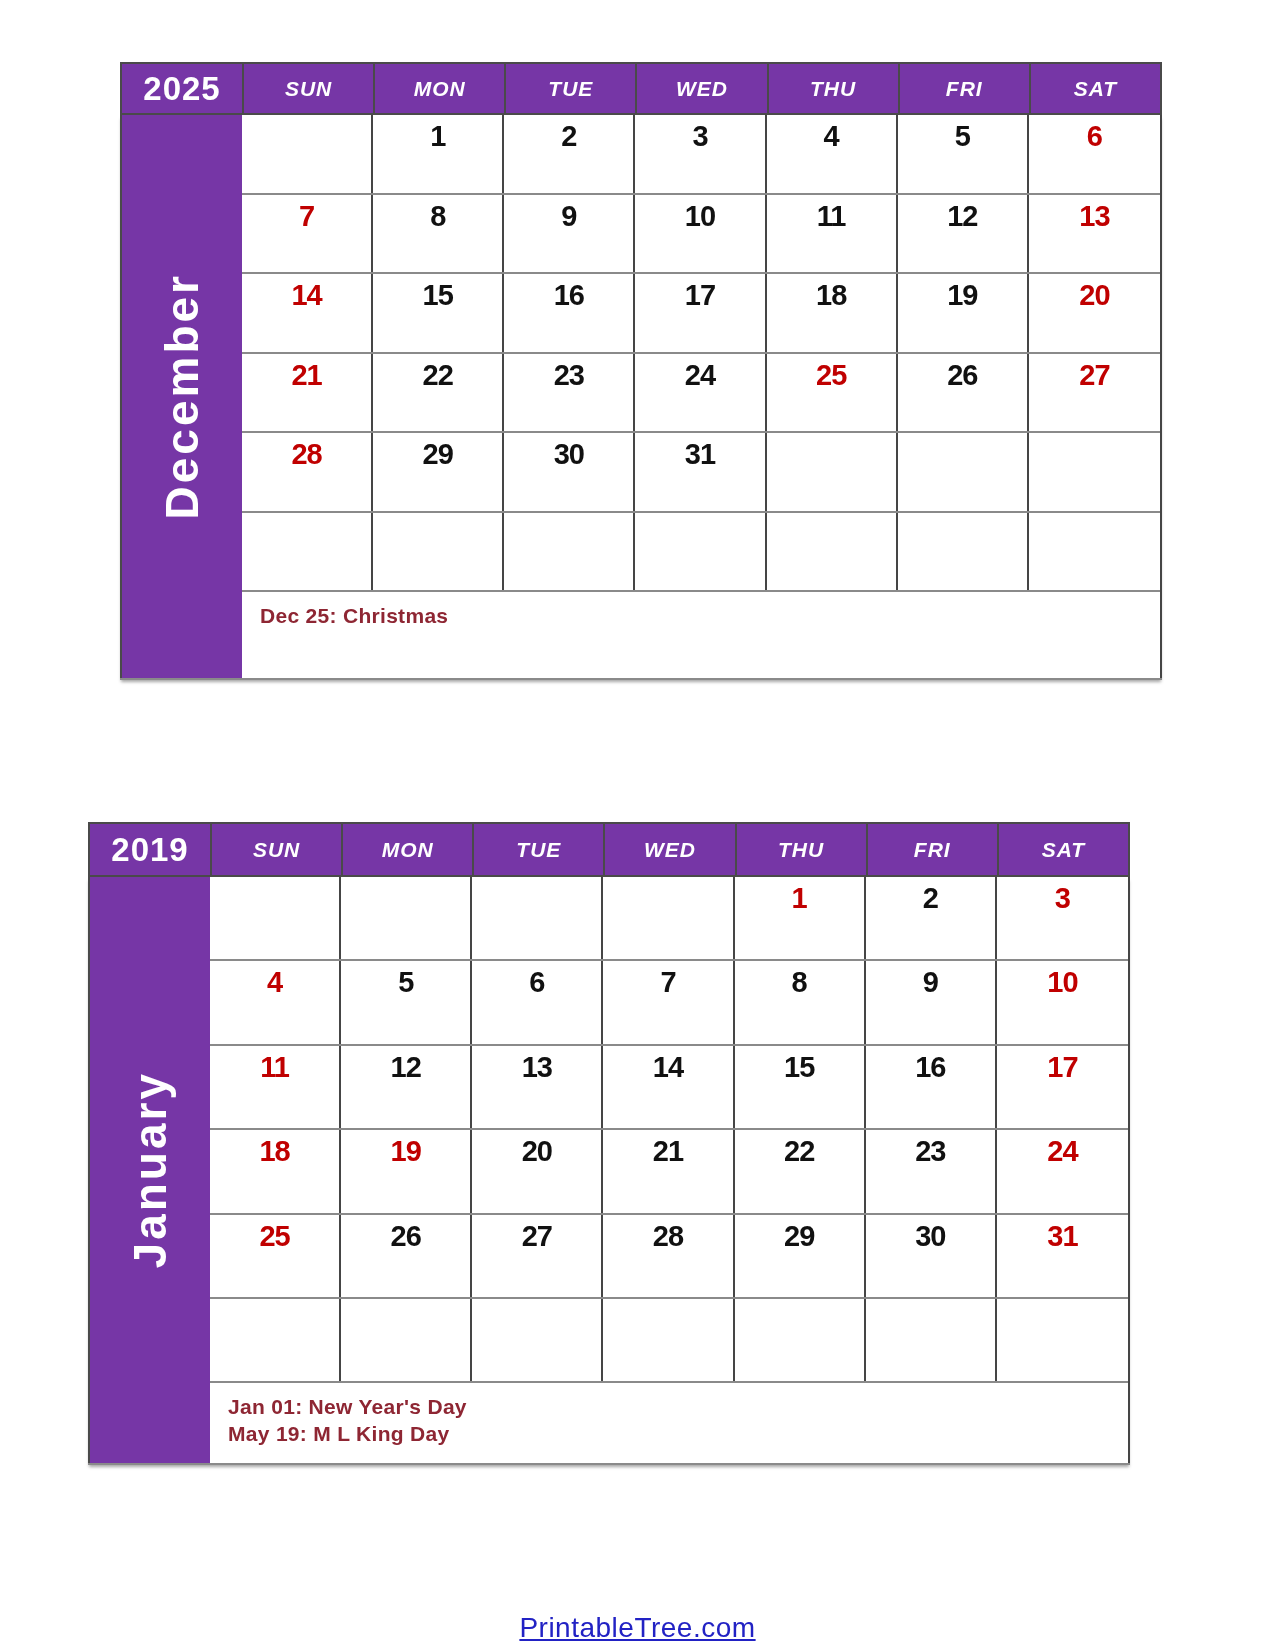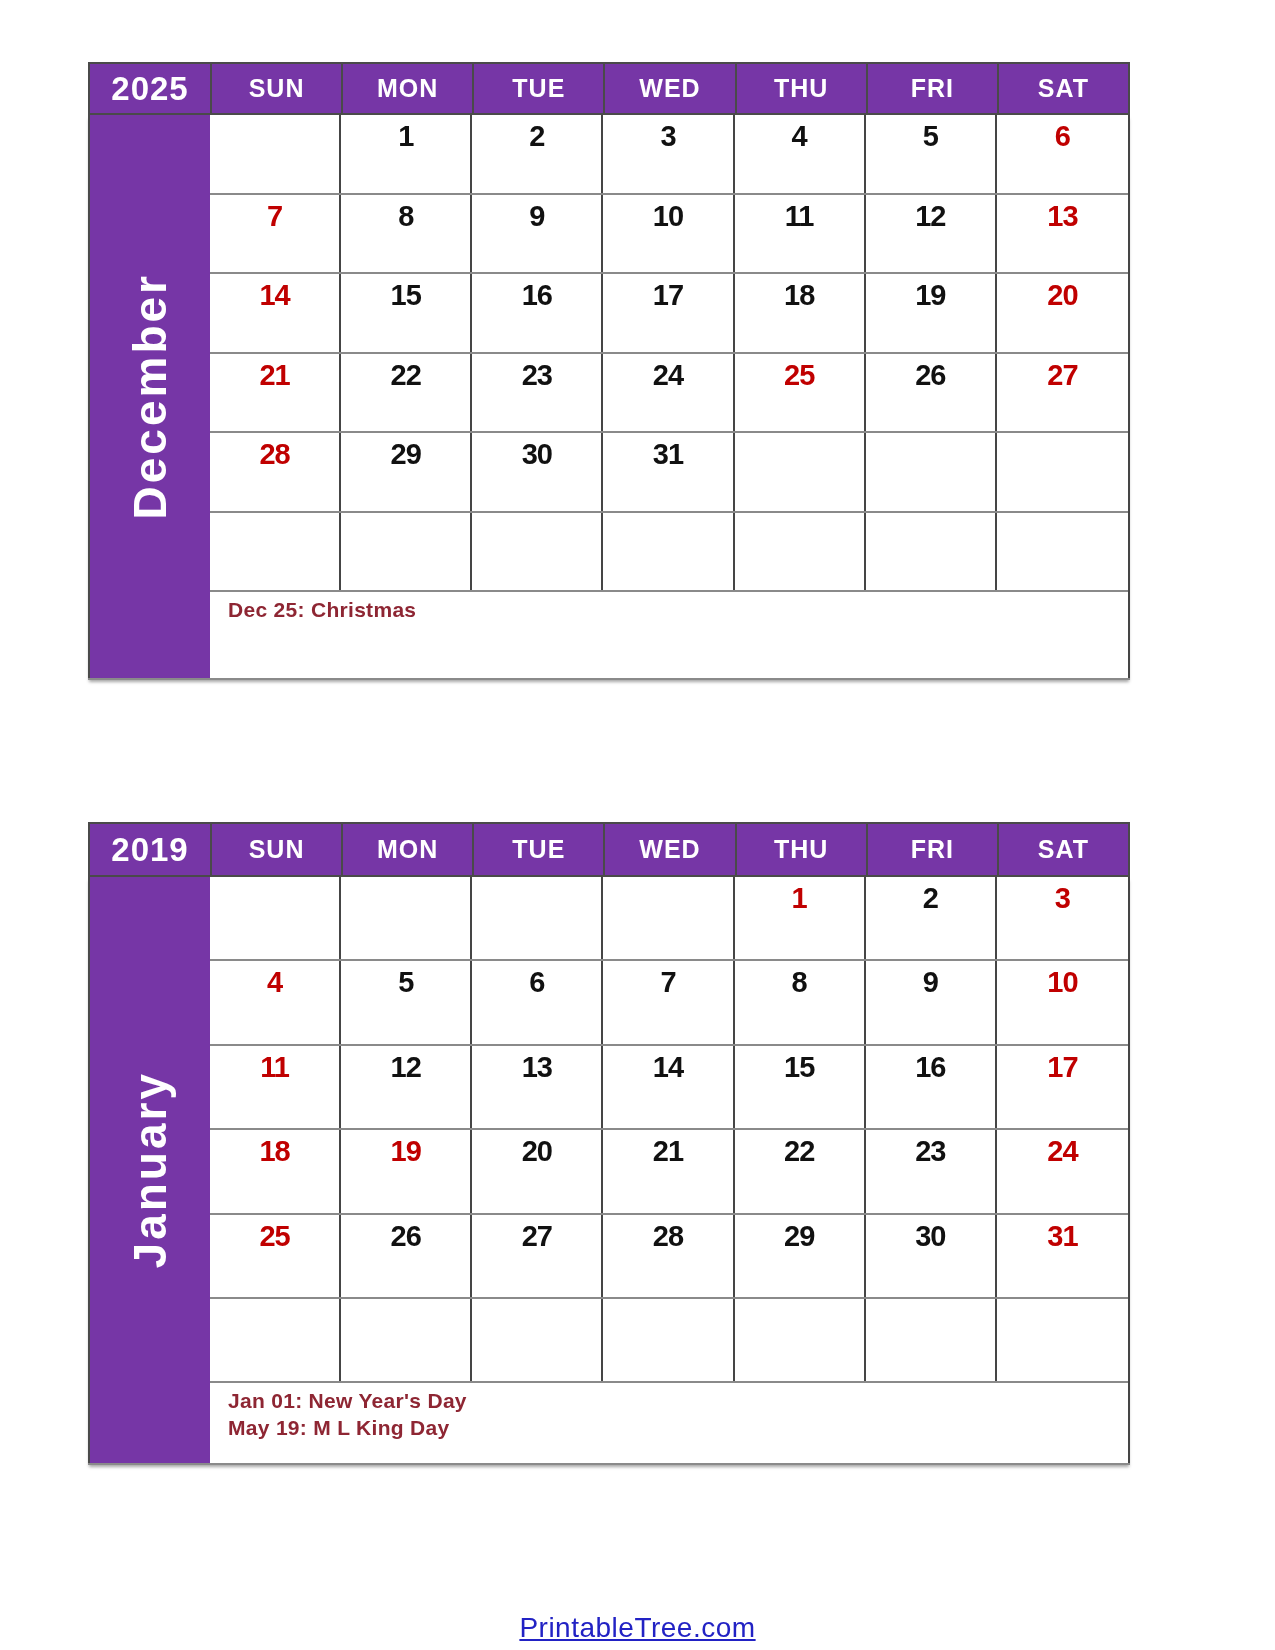--- a/index.html
+++ b/index.html
@@ -1,49 +1,49 @@
 <!DOCTYPE html>
 <html><head>
 <meta charset="utf-8">
 <style>
   * { margin:0; padding:0; box-sizing:border-box; }
   html,body { width:1275px; height:1650px; background:#ffffff;
     font-family:"Liberation Sans", sans-serif; position:relative; overflow:hidden; }
 
   .cal { position:absolute; left:88px; width:1042px; }
-  .cal-0 { top:62px; }
+  .cal-0 { top:62px;margin-left:32px; }
   .cal-1 { top:822px; }
   .cal-0 { --row-h:79.5px; --hol-h:86px; --hdr-h:53px; }
   .cal-1 { --row-h:84.4px; --hol-h:80px; --hdr-h:55px; }
 
   .cal-header { display:grid; grid-template-columns:120px repeat(7,1fr);
     gap:2px; background:#4a4a4a; border:2px solid #4a4a4a; height:var(--hdr-h); }
   .year-cell, .day-cell { background:#7636A6; color:#ffffff; display:flex;
     align-items:center; justify-content:center; }
   .year-cell { font-size:33px; font-weight:bold; letter-spacing:1px; }
-  .day-cell { font-size:25px; font-weight:bold; letter-spacing:1px; }
+  .day-cell { font-size:21px; font-weight:bold; letter-spacing:1px;font-style:italic; }
 
   .cal-body { display:flex; border-bottom:2px solid #8a8a8a;
     box-shadow:0 3px 3px -1px rgba(0,0,0,0.35); }
   .sidebar { width:122px; background:#7636A6; border-left:2px solid #4a4a4a;
     display:flex; align-items:center; justify-content:center; }
   .month-label { writing-mode:vertical-rl; transform:rotate(180deg);
     color:#ffffff; font-size:46px; font-weight:bold; letter-spacing:3px; }
 
   .cal-right { flex:1; display:flex; flex-direction:column;
     border-right:2px solid #454545; }
   .week-row { display:grid; grid-template-columns:repeat(7,1fr);
     height:var(--row-h); border-bottom:2px solid #8a8a8a; }
   .date-cell { border-right:2px solid #454545; text-align:center;
     padding-top:5px; font-size:29px; font-weight:bold; color:#111111;
     letter-spacing:-1px; }
   .date-cell:last-child { border-right:none; }
   .date-cell.red { color:#C00000; }
 
-  .holiday-area { height:var(--hol-h); padding:4px 0 0 18px; }
+  .holiday-area { height:var(--hol-h); padding:10px 0 0 18px; }
   .holiday-line { font-size:21px; font-weight:bold; color:#8E2633;
     line-height:27px; letter-spacing:0.3px; }
 
   .footer { position:absolute; top:1572px; left:0; width:100%; text-align:center;margin-top:40px; }
   .footer a { color:#2222C4; font-size:28px; text-decoration:underline;
     font-weight:400; letter-spacing:0.5px; cursor:pointer; }
 </style>
 </head>
 <body>
 

